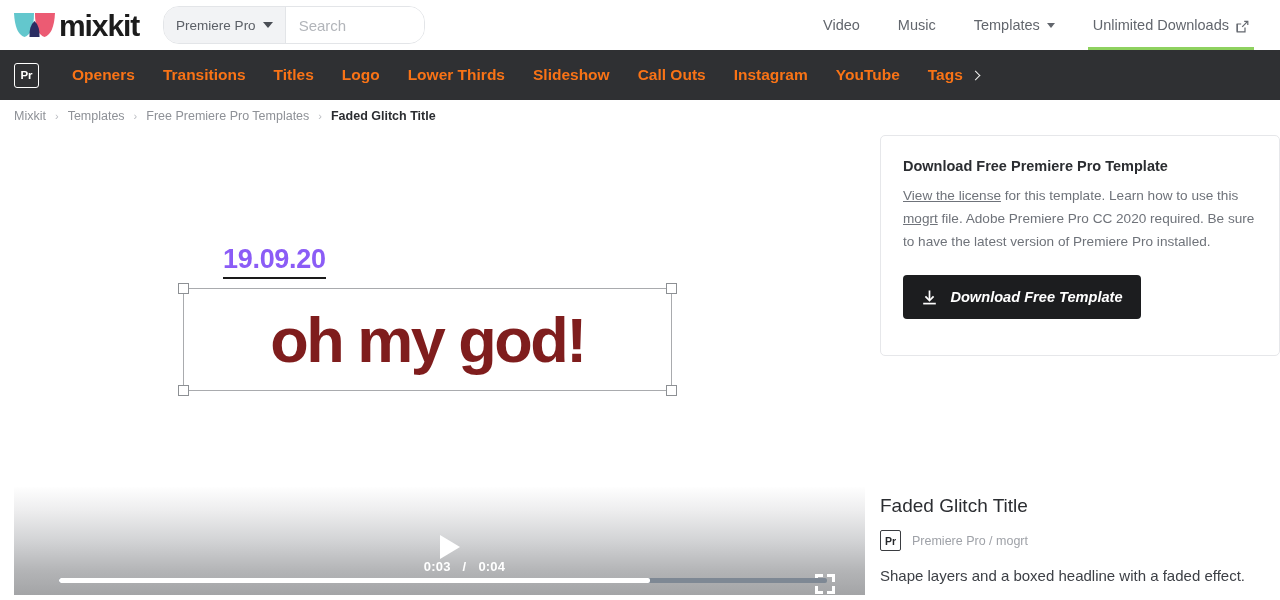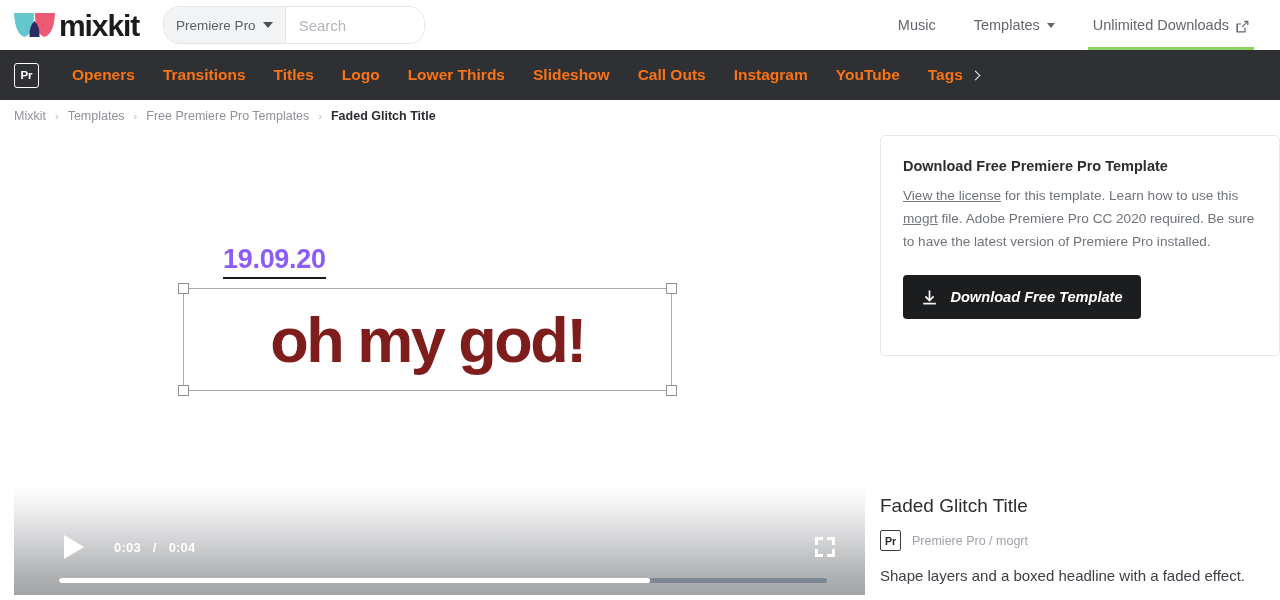--- a/index.html
+++ b/index.html
@@ -306,20 +306,21 @@
     position: relative;
     background: linear-gradient(to bottom, #fefefe 0%, #ededee 22%, #d2d3d5 50%, #b3b4b6 78%, #a3a4a6 100%);
   }
   .player-controls {
     position: absolute;
     left: 0; right: 0;
     top: 48px;
     display: flex;
     align-items: center;
     padding: 0 30px 0 50px;
+    flex-direction: column;
   }
   .play-btn {
     width: 0; height: 0;
     border-left: 20px solid #ffffff;
     border-top: 12px solid transparent;
     border-bottom: 12px solid transparent;
     cursor: pointer;
     flex: none;
   }
   .time-display {
@@ -422,20 +423,23 @@
       <span class="search-select-label">Premiere Pro</span>
       <span class="caret-down"></span>
     </div>
     <div class="search-field">
       <input class="search-input" type="text" placeholder="Search" style="">
 
     </div>
   </div>
 
   <div class="header-nav">
+    <div class="header-nav-item">
+      <span>Video</span>
+    </div>
     <div class="header-nav-item">
       <span>Music</span>
     </div>
     <div class="header-nav-item">
       <span>Templates</span>
       <span class="caret-down"></span>
     </div>
     <div class="header-nav-item has-underline">
       <span>Unlimited Downloads</span>
       <svg class="ext-link-icon" width="13" height="13" viewBox="0 0 13 13">

